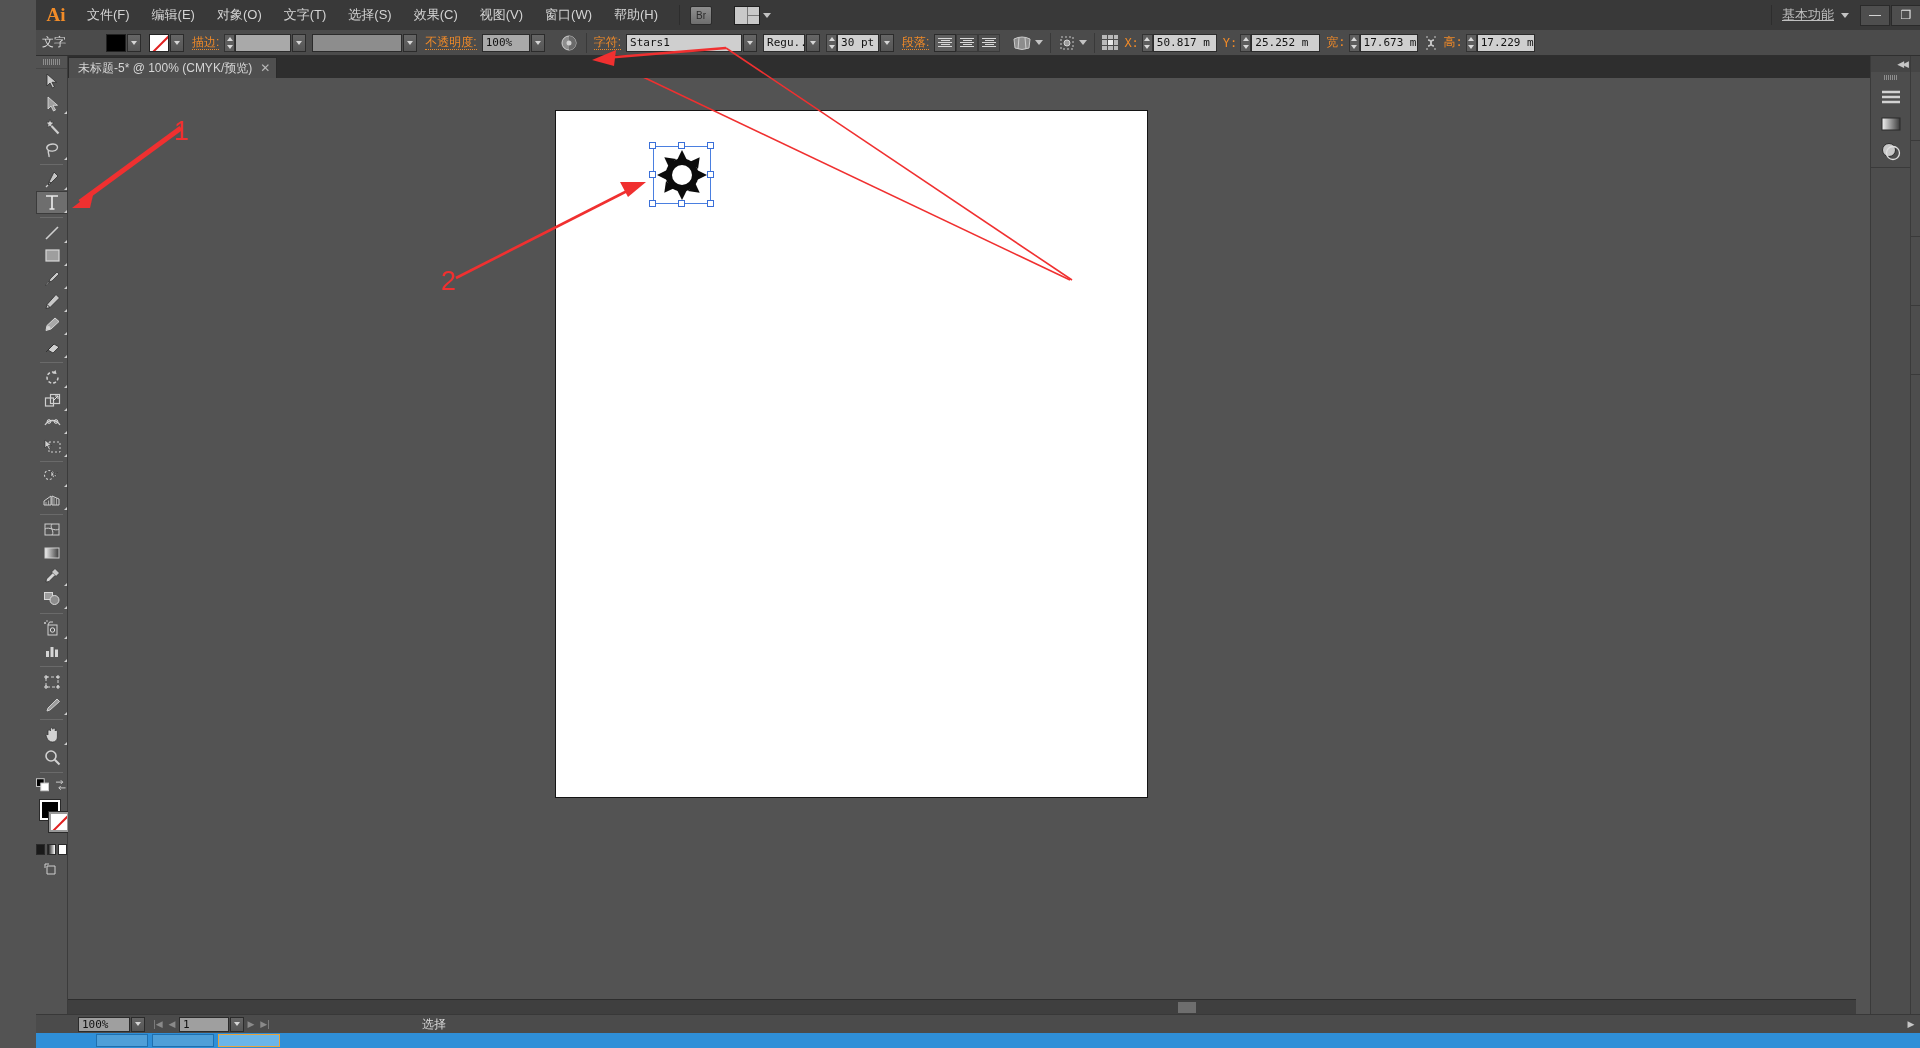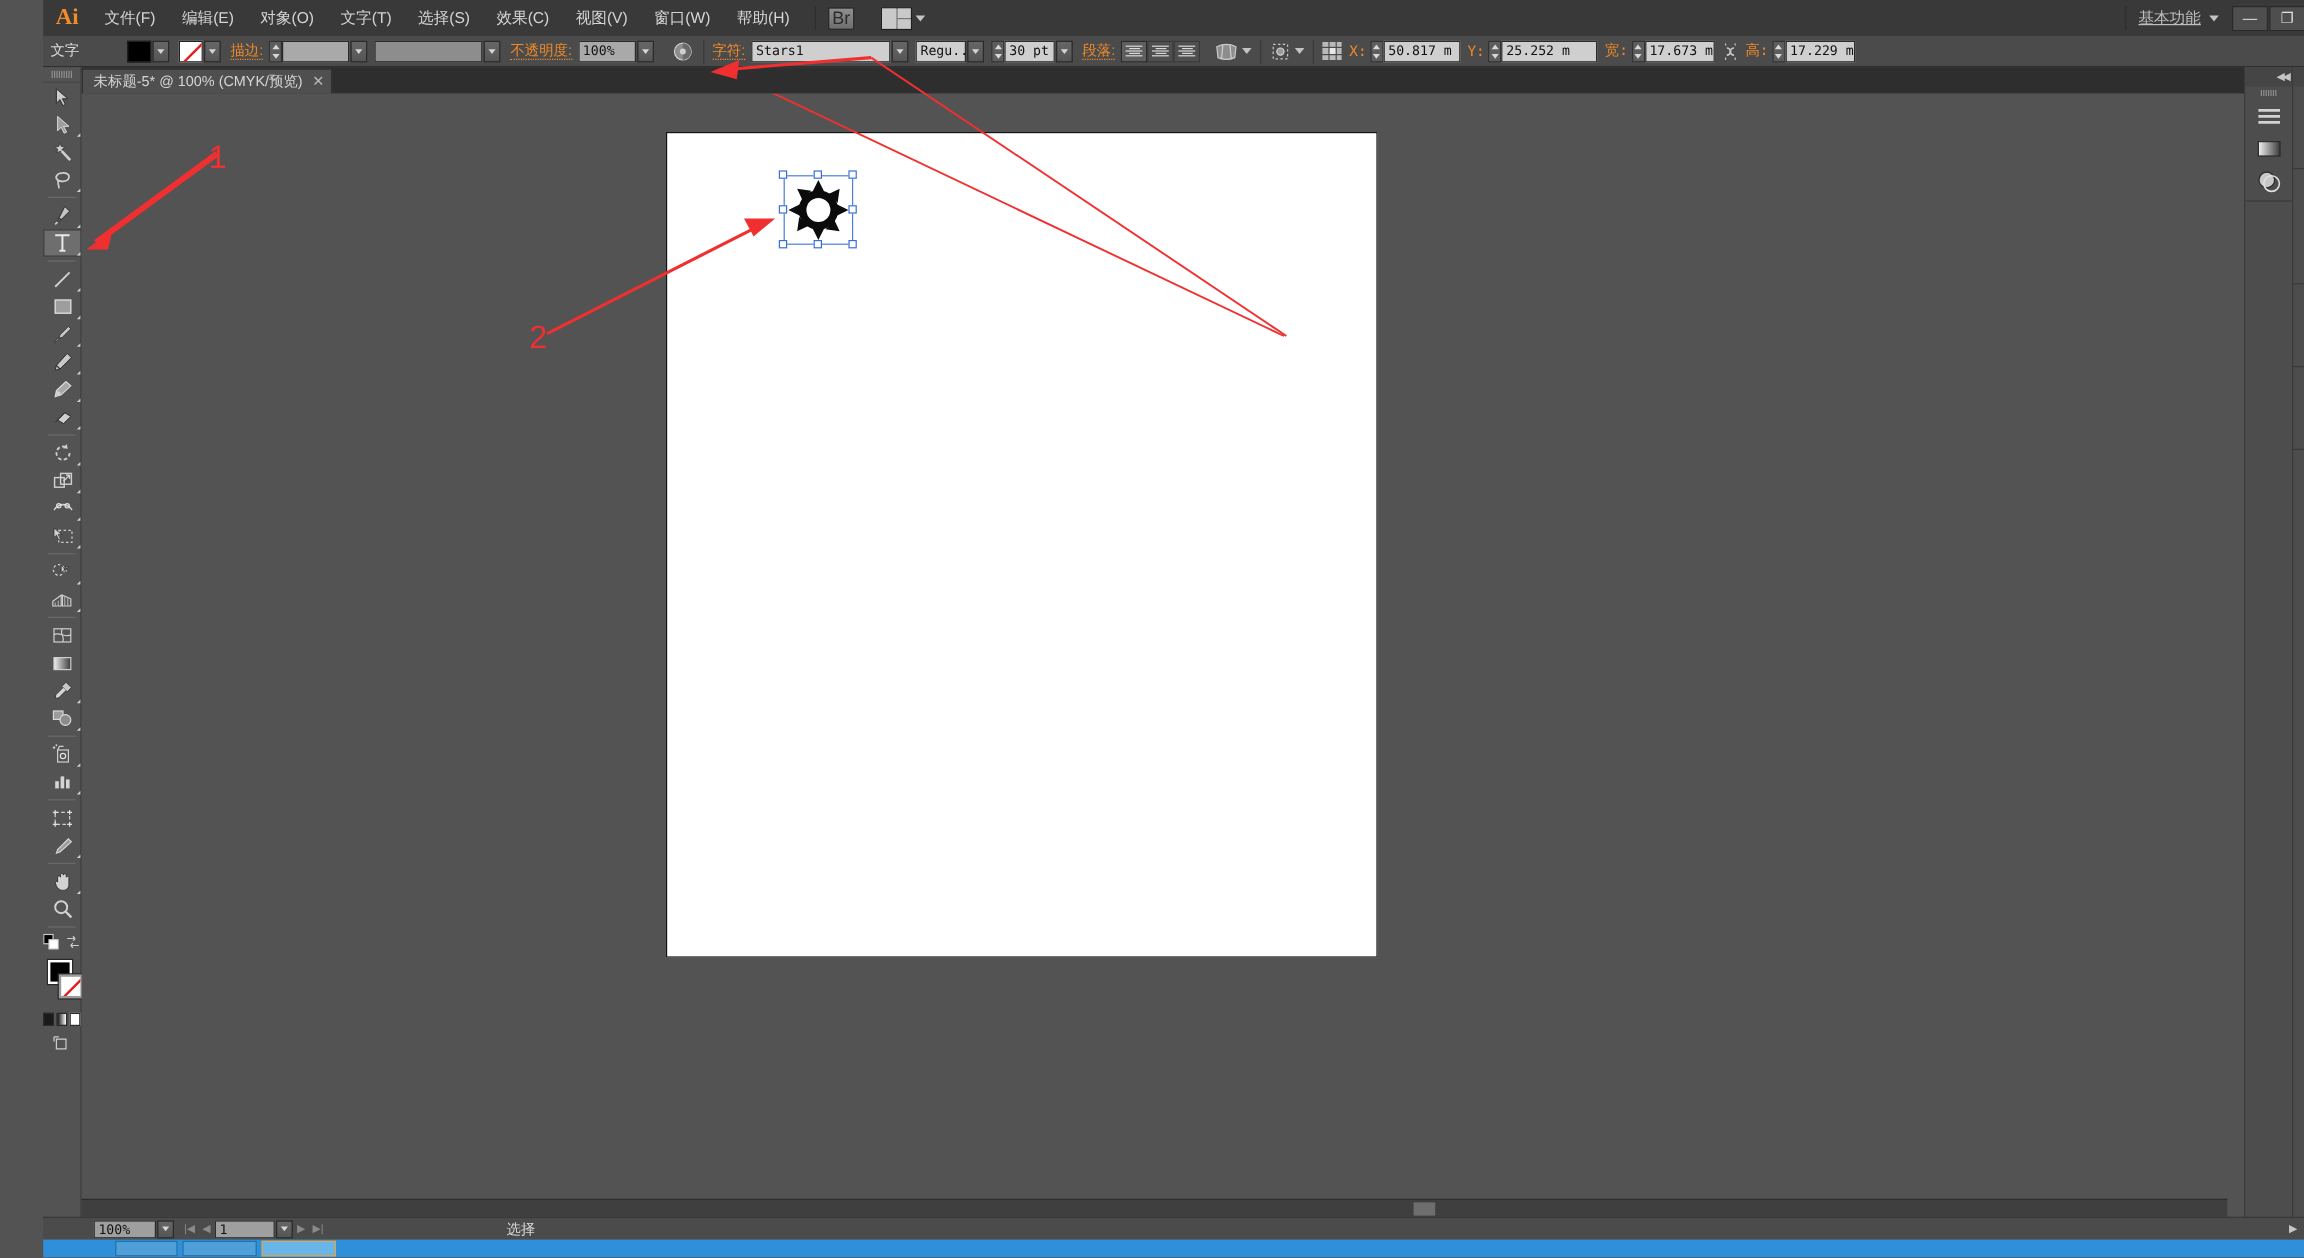--- a/index.html
+++ b/index.html
@@ -20,21 +20,21 @@
     width:40px;height:30px;display:flex;align-items:center;justify-content:center;
     color:#f28c28;font-size:19px;font-weight:bold;font-family:"Liberation Serif",serif;
   }
   .menu-item{
     height:37px;padding:0 11px;display:flex;align-items:center;
     color:#d4d4d4;font-size:13px;white-space:nowrap;
   }
   .mb-sep{width:1px;height:20px;background:#2d2d2d;margin:0 10px;}
   .br-btn{
     width:22px;height:19px;background:linear-gradient(#8f8f8f,#6e6e6e);
-    border:1px solid #2b2b2b;border-radius:2px;color:#2b2b2b;font-size:15px;
+    border:1px solid #2b2b2b;border-radius:2px;color:#2b2b2b;font-size:10px;
     display:flex;align-items:center;justify-content:center;font-weight:normal;
   }
   .arrange-btn{
     margin-left:22px;width:26px;height:19px;border:1px solid #1e1e1e;
     background:#777;display:grid;grid-template-columns:1fr 1fr;grid-template-rows:1fr 1fr;gap:1px;
   }
   .arrange-btn i{background:#c9c9c9;display:block;}
   .arrange-btn i:first-child{grid-row:1/3;}
   .tri-d{
     width:0;height:0;border-left:4px solid transparent;border-right:4px solid transparent;
@@ -373,21 +373,21 @@
     <div class="spin">
         <div class="u"></div>
         <div class="d"></div>
       </div>
     <div class="tbox" style="width:64px">50.817 m</div>
     <div class="xy-lab">Y:</div>
     <div class="spin">
         <div class="u"></div>
         <div class="d"></div>
       </div>
-    <div class="tbox" style="width:80px">25.252 m</div>
+    <div class="tbox" style="width:69px">25.252 m</div>
     <div class="xy-lab">宽:</div>
     <div class="spin">
         <div class="u"></div>
         <div class="d"></div>
       </div>
     <div class="tbox" style="width:58px">17.673 m</div>
     <div class="icon-btn" style="margin:0 3px">
       <svg width="16" height="14" viewBox="0 0 16 14">
           <path d="M5 4 a3 3 0 0 1 0 6" fill="none" stroke="#c9c9c9" stroke-width="1.4"></path>
           <path d="M11 4 a3 3 0 0 0 0 6" fill="none" stroke="#c9c9c9" stroke-width="1.4"></path>

